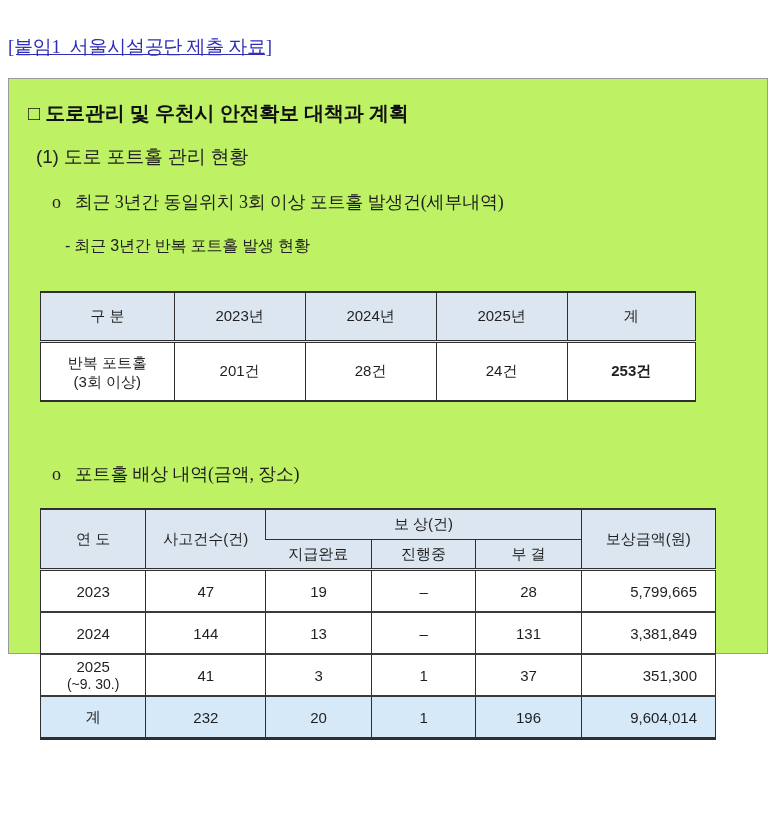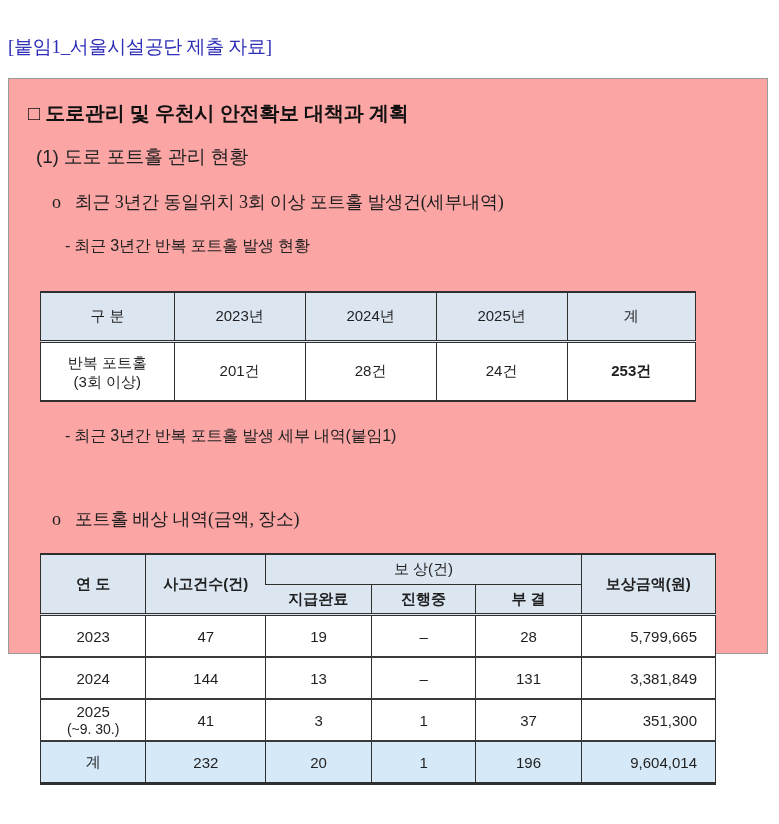--- a/index.html
+++ b/index.html
@@ -4,25 +4,25 @@
 <style>
   html,body{margin:0;padding:0;background:#ffffff;}
   body{
     width:779px;height:824px;position:relative;
     font-family:"Liberation Sans",sans-serif;color:#1c1c1c;
     -webkit-font-smoothing:antialiased;
   }
   .attachment-title{
     position:absolute;left:8px;top:34px;
     font-family:"Liberation Serif",serif;
-    font-size:19px;color:#2e2eb8;letter-spacing:-0.3px;
+    font-size:19px;color:#2e2eb8;letter-spacing:-0.3px;text-decoration:underline;
   }
   .outer-box{
     position:absolute;left:8px;top:78px;width:760px;height:576px;
-    border:1px solid #9a9a9a;background:#fca5a5;box-sizing:border-box;
+    border:1px solid #9a9a9a;background:#bef264;box-sizing:border-box;
   }
   .heading{
     margin:21px 0 0 19px;font-size:20px;font-weight:bold;
     letter-spacing:-0.2px;line-height:26px;color:#111;
   }
   .subheading{
     margin:18px 0 0 27px;font-size:19px;line-height:25px;color:#222;
     letter-spacing:-0.2px;
   }
   .bullet-line{
@@ -63,21 +63,21 @@
   
   .tbl2{width:676px;margin-top:22px;
         border-left:1px solid #2f2f2f;border-right:1px solid #2f2f2f;
         border-top:2px solid #2f2f2f;border-bottom:3px solid #2f2f2f;}
   .tbl2 th{
     background:#dce6f1;font-weight:normal;text-align:center;
     vertical-align:middle;border-left:1px solid #2f2f2f;
   }
   .tbl2 .hr1 th{height:27px;}
   .tbl2 .hr2 th{height:26px;}
-  .tbl2 th.span2, .tbl2 .hr2 th{border-bottom:3px double #2f2f2f;font-weight:bold;}
+  .tbl2 th.span2, .tbl2 .hr2 th{border-bottom:3px double #2f2f2f;}
   .tbl2 th.group{border-bottom:1px solid #2f2f2f;}
   .tbl2 td{
     height:38px;text-align:center;vertical-align:middle;
     border-left:1px solid #2f2f2f;border-bottom:2px solid #3a3a3a;
     background:#fff;
   }
   .tbl2 th:first-child,.tbl2 td:first-child{border-left:none;}
   .tbl2 tr:last-child td{border-bottom:none;}
   .tbl2 td.amount{text-align:right;padding-right:18px;}
   .tbl2 tr.total-row td{background:#d6e9f8;}
@@ -126,21 +126,20 @@
           <div class="cell-2line">(3회 이상)</div>
         </td>
         <td>201건</td>
         <td>28건</td>
         <td>24건</td>
         <td class="bold">253건</td>
       </tr>
     </tbody>
   </table>
 
-  <div class="dash-line d2">- 최근 3년간 반복 포트홀 발생 세부 내역(붙임1)</div>
 
   <div class="bullet-line b2">
     <span class="marker">o</span>
     <span>포트홀 배상 내역(금액, 장소)</span>
   </div>
 
 
   <table class="tbl2">
     <colgroup>
       <col style="width:15.6%">

